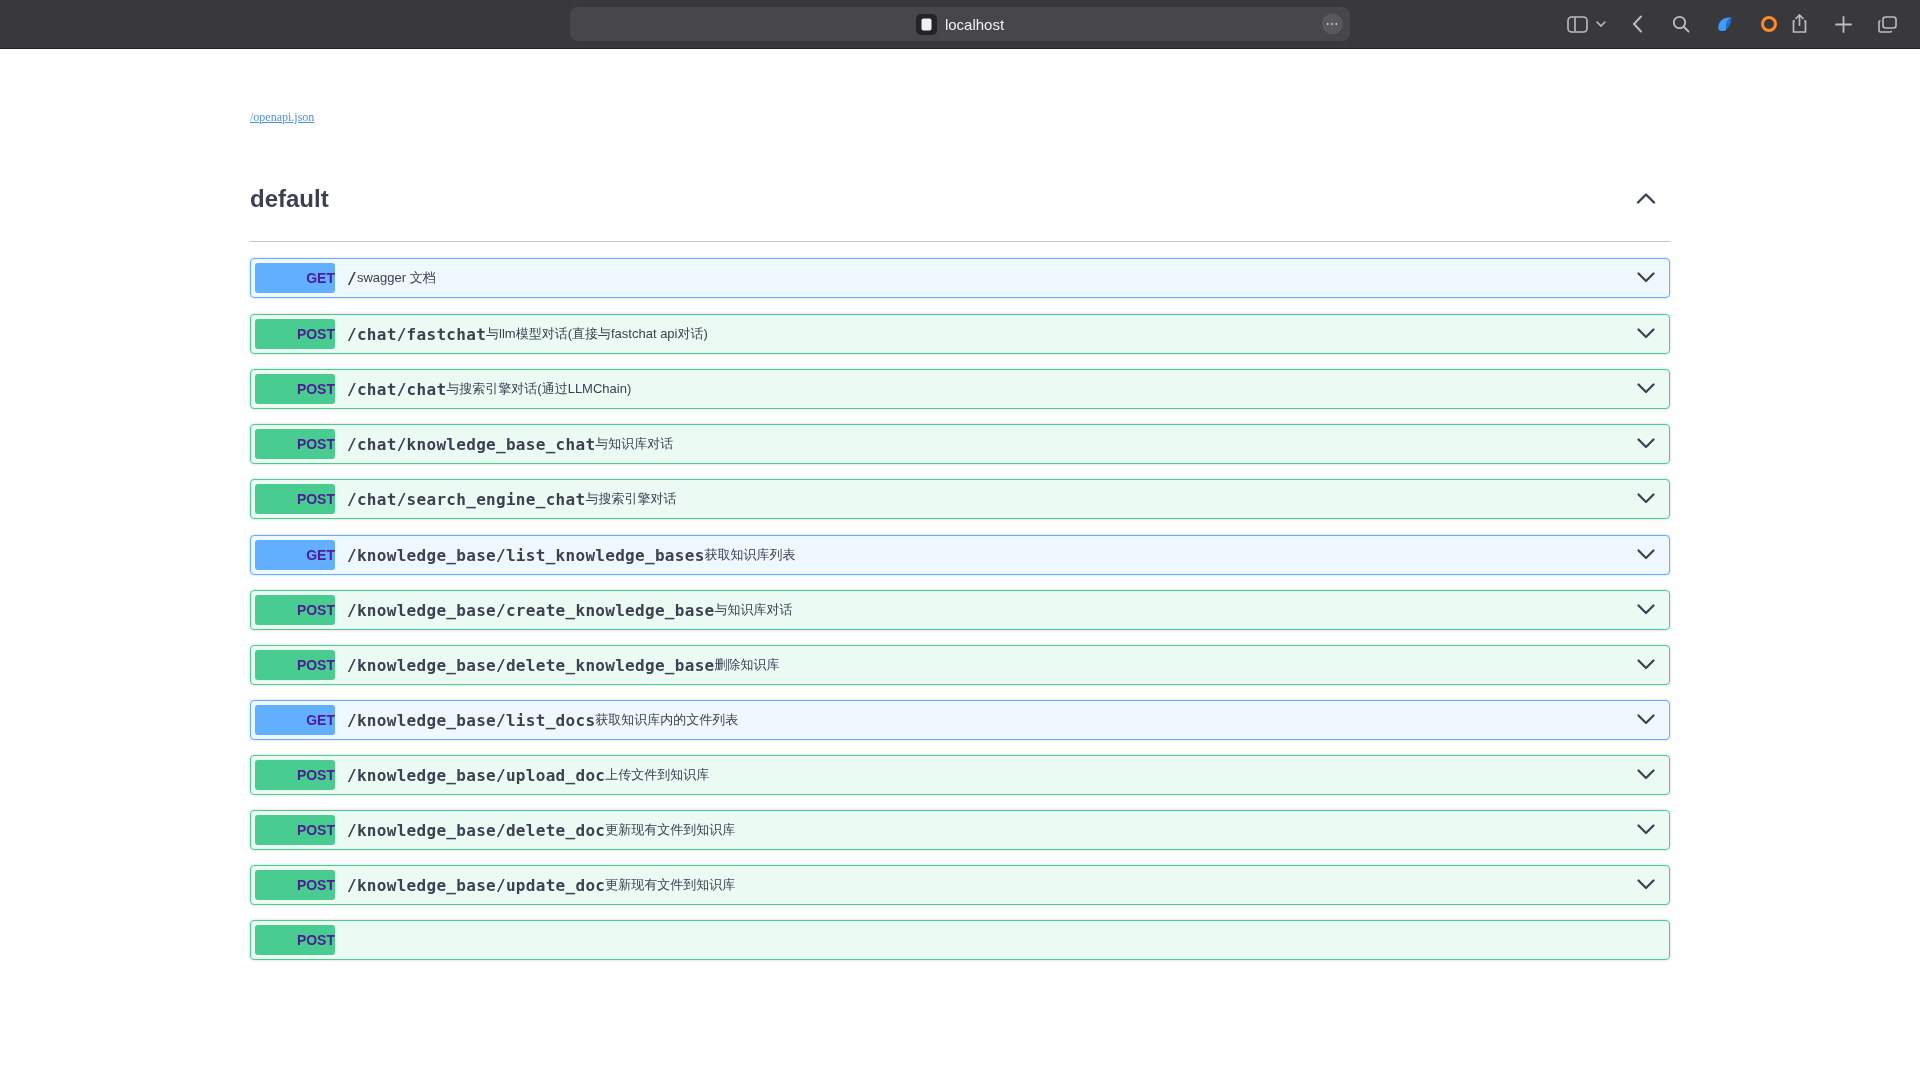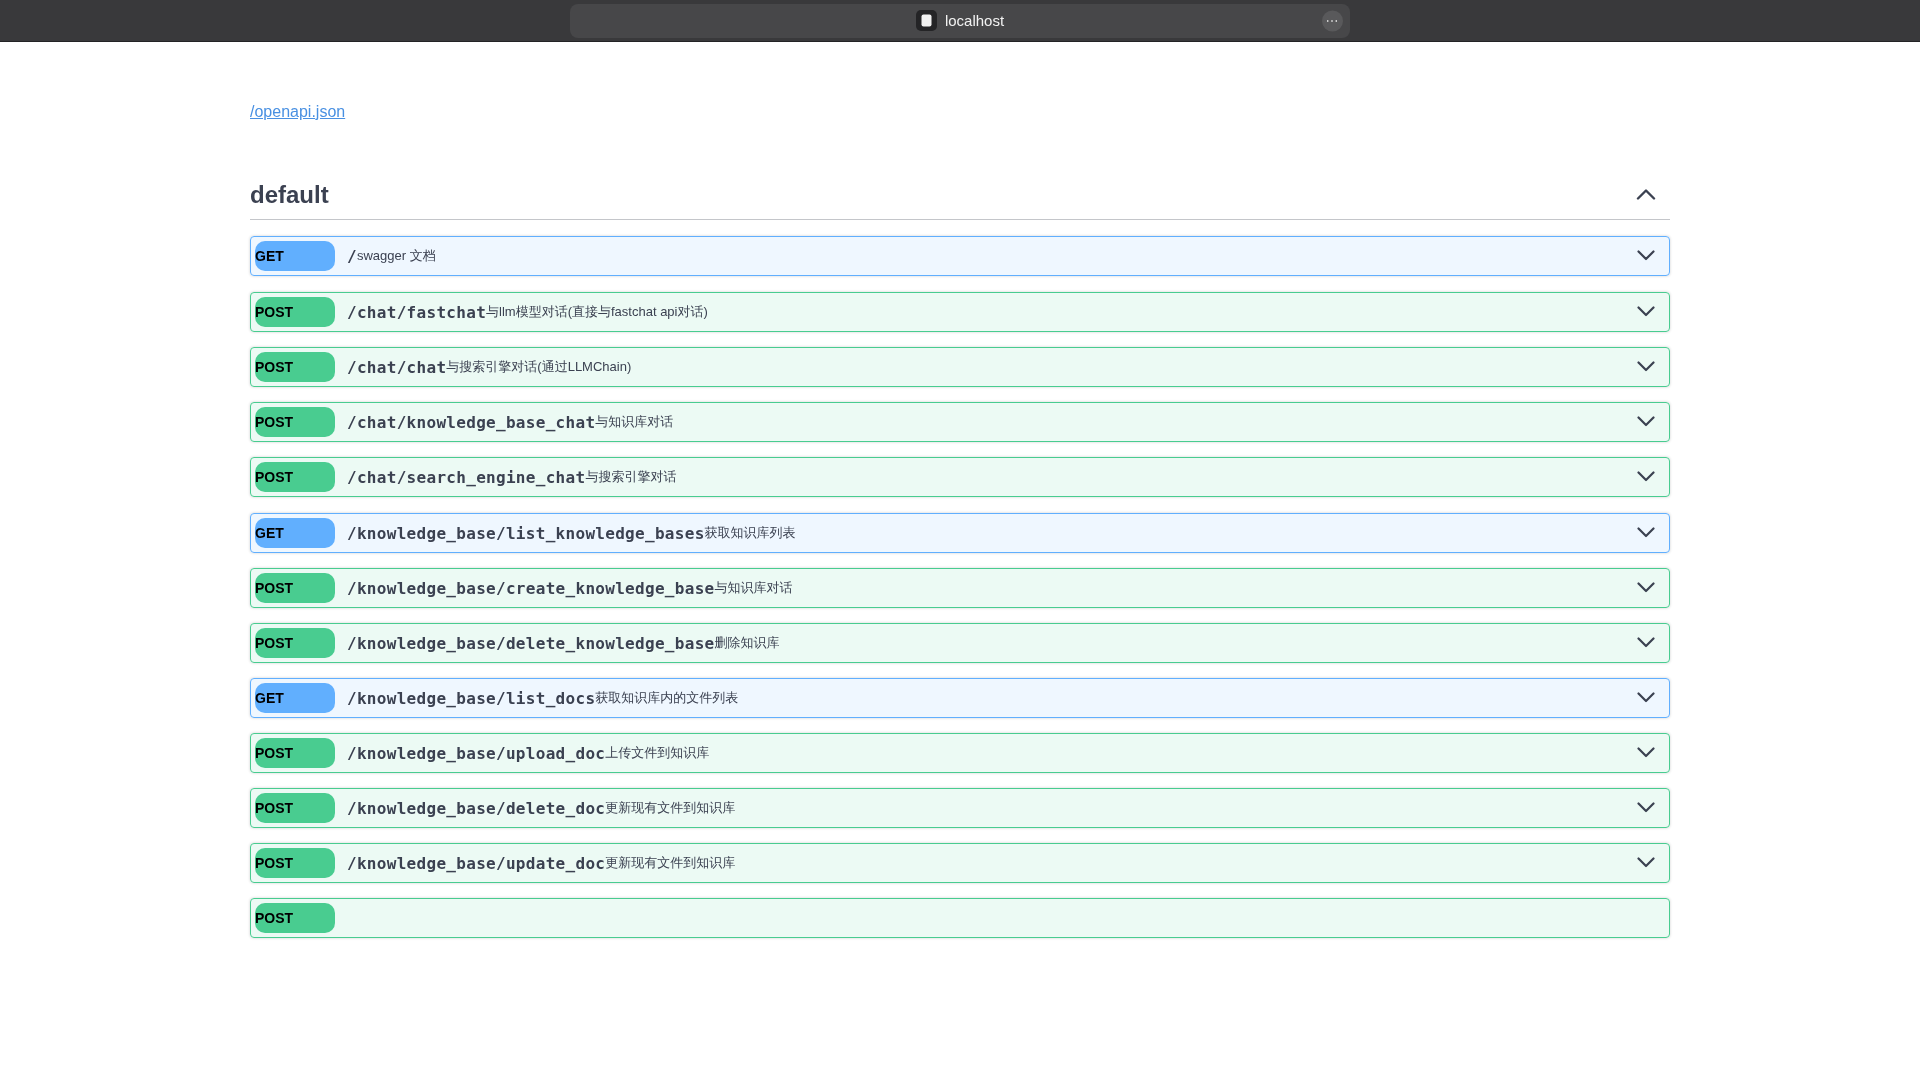--- a/index.html
+++ b/index.html
@@ -1,22 +1,22 @@
 <!DOCTYPE html>
 <html style="--get: #61affe; --post: #49cc90; --badge-version: #7d8492; --badge-oas: #6ab547; --link: #4990e2;"><head>
 <meta charset="utf-8">
 <style>
   * { margin: 0; padding: 0; box-sizing: border-box; }
   html, body { width: 1920px; height: 1080px; overflow: hidden; background: #fff;
     font-family: "Liberation Sans", sans-serif; }
 
   
-  .chrome { position: relative; height: 42px; background: #39393b;
+  .chrome { position: relative; height: 49px; background: #39393b;
     border-bottom: 1px solid #232325; display: flex; align-items: center;
-    justify-content: center; padding: 0 18px; }
+    justify-content: flex-end; padding: 0 18px; }
   .chrome-group { display: flex; align-items: center; gap: 14px; }
   .tb-btn { background: none; border: none; width: 30px; height: 30px; display: flex;
     align-items: center; justify-content: center; cursor: pointer; border-radius: 6px; }
   .tb-btn svg { display: block; }
   .tiny-chevron { margin-left: -12px; width: 14px; }
   .ext-blue { width: 22px; height: 22px; display:flex; align-items:center; justify-content:center; }
   .ext-orange { width: 16px; height: 16px; border: 3.5px solid #ff8a2a; border-radius: 50%;
     display:inline-block; }
   .url-bar { position: absolute; left: 50%; top: 50%; transform: translate(-50%,-50%);
     width: 780px; height: 34px; background: #474749; border-radius: 8px;
@@ -31,38 +31,38 @@
   
   .page { height: 1029px; overflow: hidden; background: #fff; }
   .wrapper { max-width: 1460px; margin: 0 auto; padding: 0 20px; }
   .info { padding-top: 52px; }
   .api-title { font-size: 36px; font-weight: bold; color: #3b4151; display: flex;
     align-items: flex-start; gap: 10px; }
   .badge { font-size: 13px; font-weight: bold; color: #fff; border-radius: 57px;
     padding: 4px 11px; margin-top: 2px; display: inline-block; }
   .badge.version { background: var(--badge-version, #7d8492); }
   .badge.oas { background: var(--badge-oas, #63b231); }
-  .spec-link { display: inline-block; margin-top: 9px; font-size: 16px;
-    color: var(--link, #4990e2); text-decoration: underline; cursor: pointer; }
+  .spec-link { display: inline-block; margin-top: 9px; font-size: 12px;
+    color: var(--link, #4990e2); text-decoration: underline; cursor: pointer; font-family: Liberation Serif, serif; }
 
   #sections { margin-top: 50px; }
   .tag-header { display: flex; align-items: center; justify-content: space-between;
-    padding: 10px 12px 10px 0; border-bottom: 1px solid rgba(59,65,81,.3);
+    padding: 10px 12px 28px 0; border-bottom: 1px solid rgba(59,65,81,.3);
     cursor: pointer; gap: 39px; }
   .tag-title { font-size: 24px; font-weight: bold; color: #3b4151; }
   .chev-btn { background: none; border: none; cursor: pointer; padding: 2px; }
   .ops { margin-top: 16px; }
 
   .opblock { border: 1px solid; border-radius: 4px; margin: 0 0 15px;
     box-shadow: 0 0 3px rgba(0,0,0,.19); cursor: pointer; }
   .opblock.is-get  { background: rgba(97,175,254,.1); border-color: var(--get, #61affe); }
   .opblock.is-post { background: rgba(73,204,144,.1); border-color: var(--post, #49cc90); }
   .op-summary { display: flex; align-items: center; padding: 4px 10px 4px 4px; }
-  .method { min-width: 80px; text-align: left; font-size: 14px; font-weight: bold;
-    color: #000000; border-radius: 10px; padding: 7px 0; font-family: "Liberation Sans", sans-serif; }
+  .method { min-width: 80px; text-align: right; font-size: 14px; font-weight: bold;
+    color: #4c1d95; border-radius: 3px; padding: 7px 0; font-family: "Liberation Sans", sans-serif; }
   .is-get  .method { background: var(--get, #61affe); }
   .is-post .method { background: var(--post, #49cc90); }
   .path { font-family: "DejaVu Sans Mono", monospace; font-size: 16px; font-weight: bold;
     color: #3b4151; margin: 0 0 0 12px; letter-spacing: .3px; }
   .desc { font-size: 13px; color: #3b4151; }
   .op-chev { margin-left: auto; background: none; border: none; cursor: pointer; padding: 4px; }
 </style>
 </head>
 <body>
 

